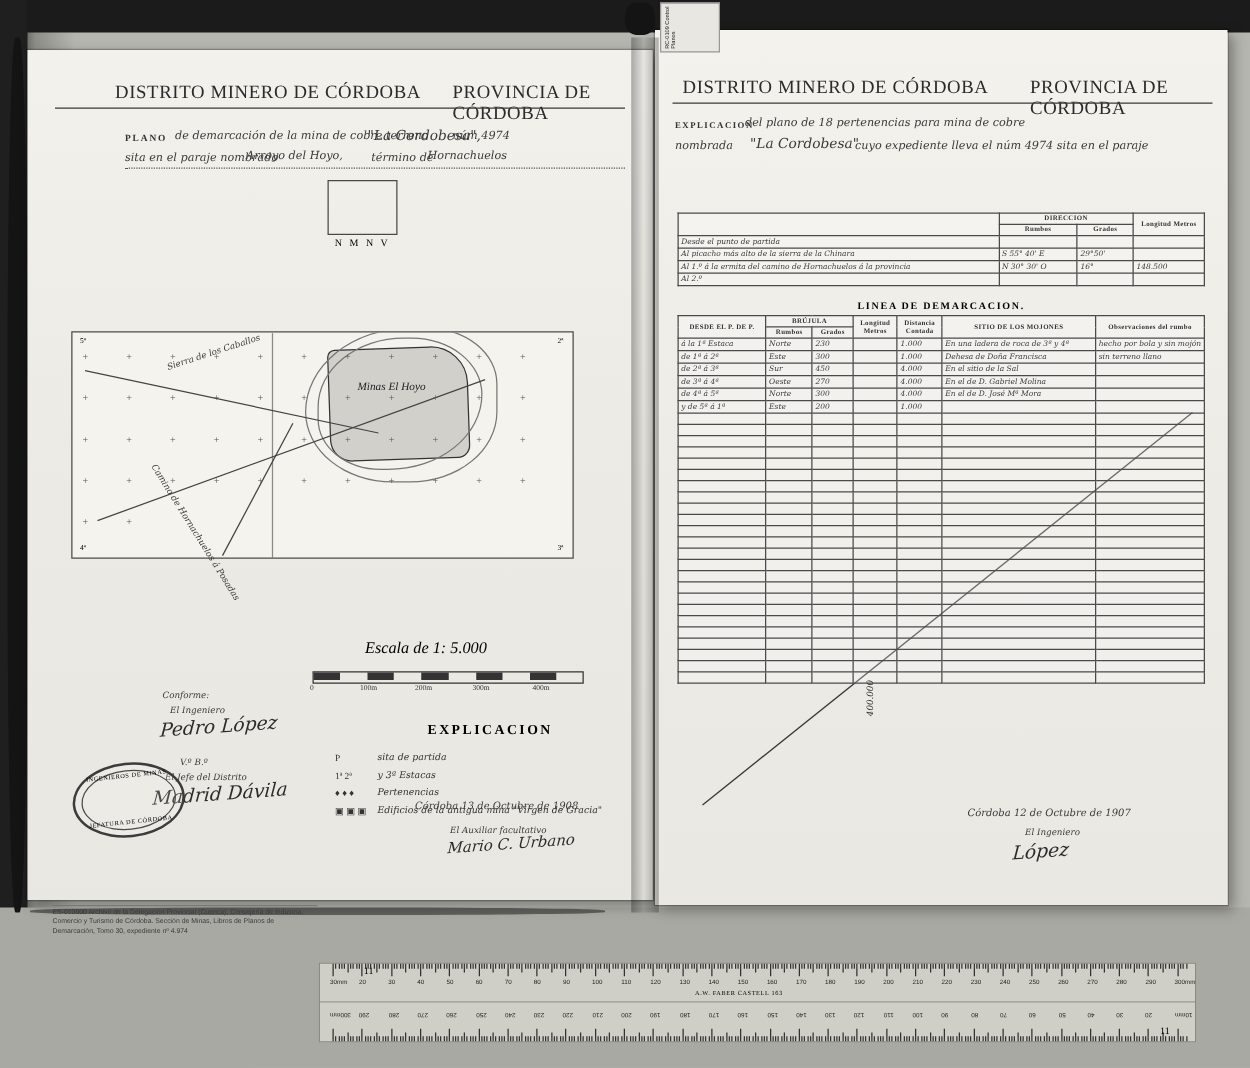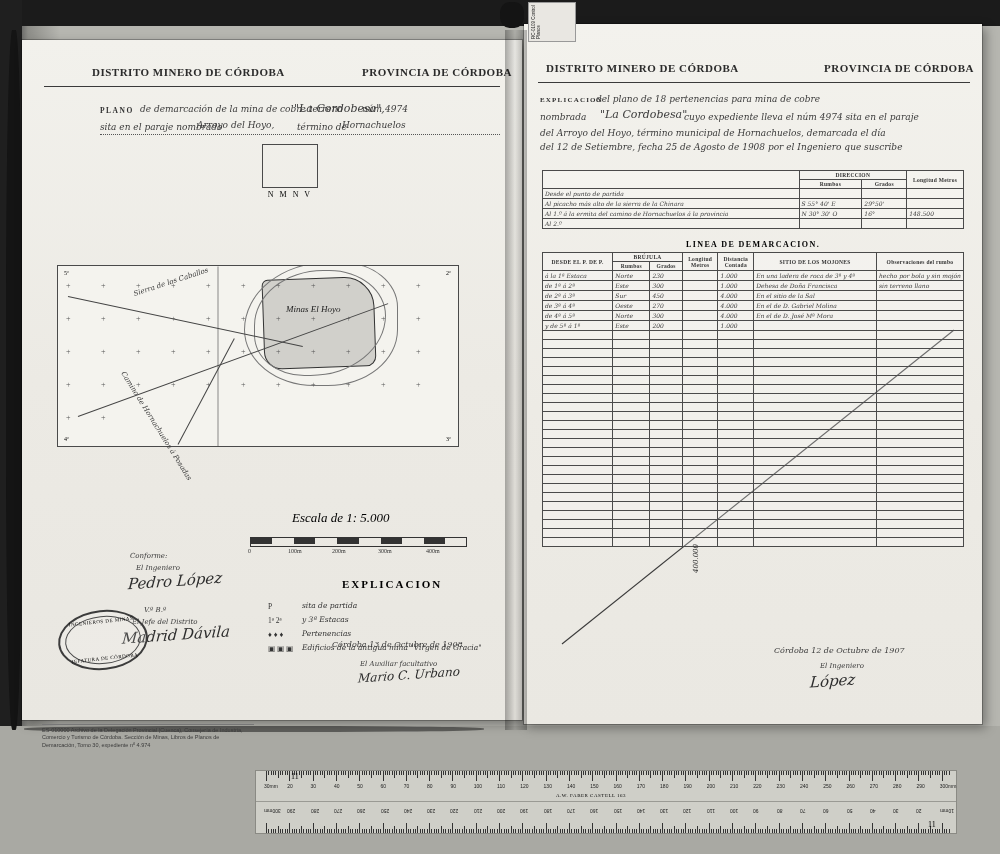--- a/index.html
+++ b/index.html
@@ -45,23 +45,23 @@
   }
   .gutter{
     position:absolute;left:505px;top:30px;width:22px;height:700px;
     background:linear-gradient(90deg,rgba(0,0,0,.30),rgba(0,0,0,.05) 45%,rgba(0,0,0,.28));
   }
 
   
   .ink{color:#2b2b2b;}
   .hdr{
     font-family:"Liberation Serif", serif;
-    font-weight:bold;
+    font-weight:normal;
     letter-spacing:.5px;
-    font-size:11px;
+    font-size:15px;
     text-transform:uppercase;
   }
   .rule{background:#3a3a3a;height:1px;position:absolute;}
   .hand{
     font-family:"DejaVu Serif", serif;
     font-style:italic;
     color:#3a3a3a;
     font-size:9px;
   }
   .tiny{font-size:7px;}
@@ -331,22 +331,20 @@
   <div class="page" id="leaf-right">
     <div class="hdr ink" id="rh-left">Distrito Minero de Córdoba</div>
     <div class="hdr ink" id="rh-right">Provincia de Córdoba</div>
     <div class="rule" id="r-rule"></div>
 
     <div class="rtxt" style="left:16px;top:72px;letter-spacing:1.2px;font-weight:bold;font-size:7px;">EXPLICACION</div>
     <div class="hand" style="position:absolute;left:72px;top:70px;">del plano de 18 pertenencias para mina de cobre</div>
     <div class="hand" style="position:absolute;left:16px;top:88px;">nombrada</div>
     <div class="hand" style="position:absolute;left:76px;top:84px;font-size:11px;">"La Cordobesa"</div>
     <div class="hand" style="position:absolute;left:160px;top:88px;">cuyo expediente lleva el núm 4974 sita en el paraje</div>
-    <div class="hand" style="position:absolute;left:16px;top:104px;">del Arroyo del Hoyo, término municipal de Hornachuelos, demarcada el día</div>
-    <div class="hand" style="position:absolute;left:16px;top:118px;">del 12 de Setiembre, fecha 25 de Agosto de 1908 por el Ingeniero que suscribe</div>
 
 
     <table class="doc" id="tbl-visuales" style="left:18px;top:146px;width:422px;">
       <tbody>
           <tr>
         <th rowspan="2" style="width:252px;border-bottom:1px solid #4a4a4a;"></th>
         <th colspan="2">DIRECCION</th>
         <th rowspan="2" style="width:52px;">Longitud Metros</th>
       </tr>
       <tr>

